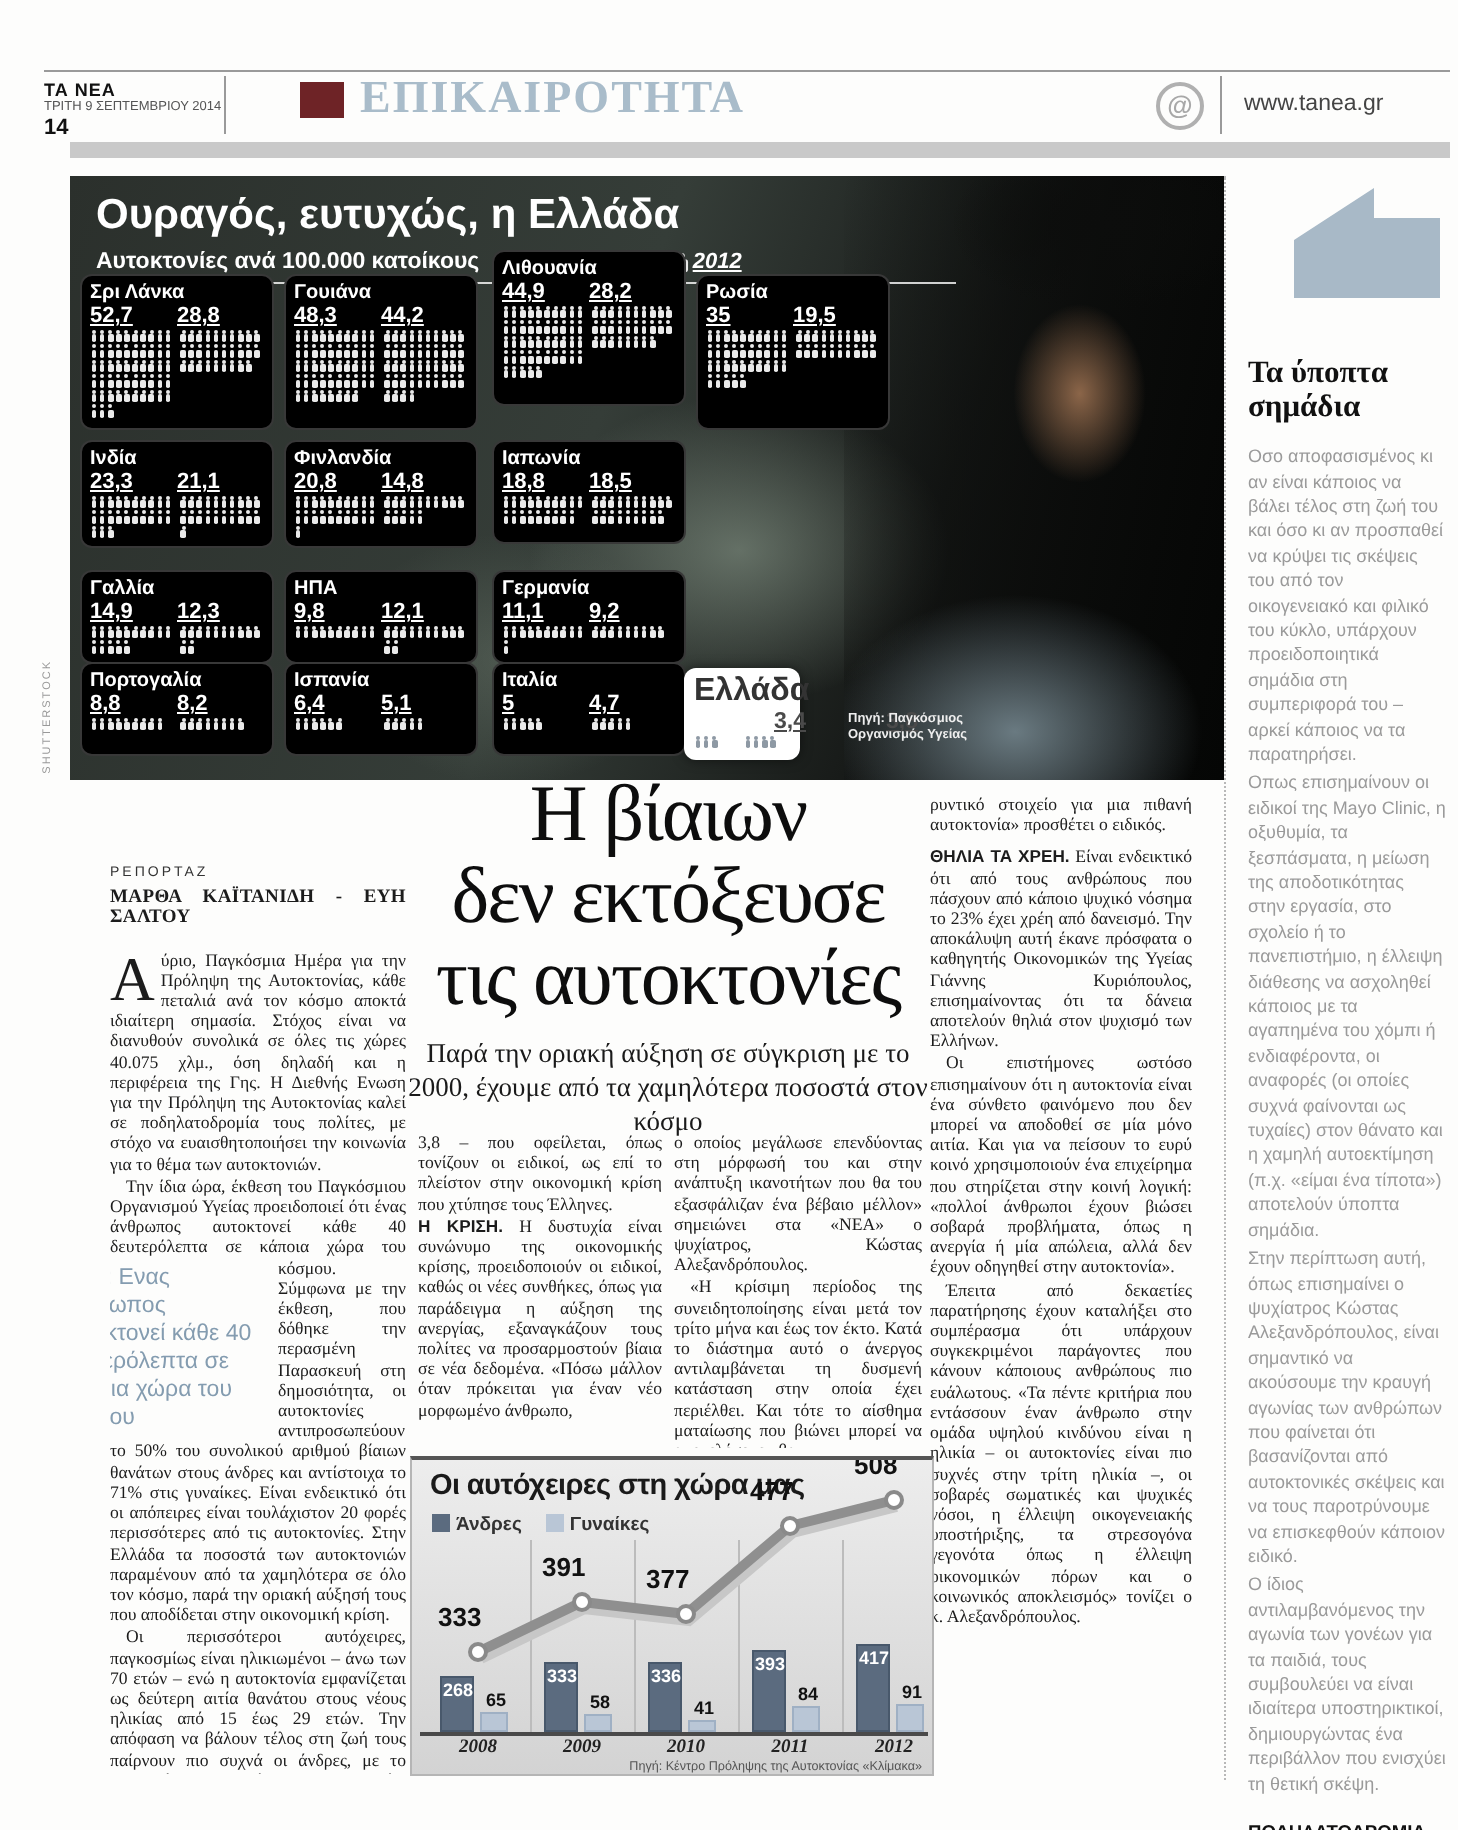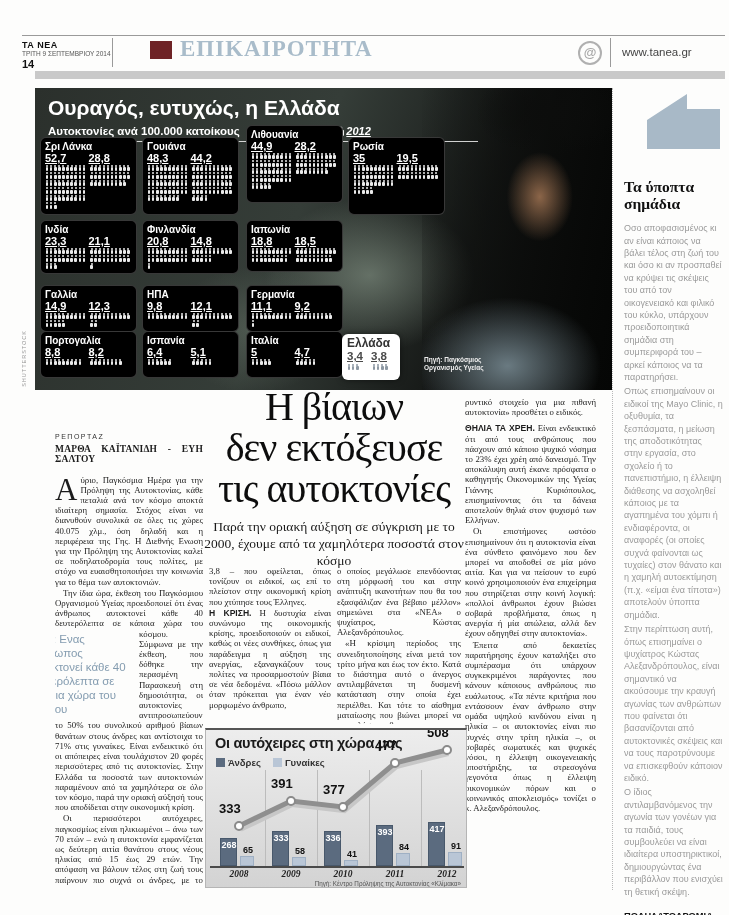--- a/index.html
+++ b/index.html
@@ -42,23 +42,23 @@
   .pico.big{transform:scale(1.6);transform-origin:bottom;}
   .cbox{position:absolute;width:97px;background:#000;border:1px solid rgba(255,255,255,.22);border-radius:6px;
         padding:3px 4px;box-sizing:border-box;}
   .cname{font-size:10px;font-weight:bold;line-height:1.1;}
   .cvals{display:flex;font-size:11px;font-weight:bold;line-height:1.15;}
   .cvals span{width:44px;text-decoration:underline;}
   .cicons{display:flex;gap:2px;}
   .pgrid{width:44px;line-height:0;}
   #gr-box{position:absolute;left:307px;top:246px;width:58px;height:46px;background:#fff;border-radius:6px;
           padding:3px 5px;box-sizing:border-box;color:#333;box-shadow:0 0 6px rgba(0,0,0,.5);}
-  #gr-box .cname{font-size:12px;}
+  #gr-box .cname{font-size:16px;}
   #gr-box .cvals{color:#4a4a4a;font-size:11.5px;}
-  #gr-box .cvals span{width:24px;}
+  #gr-box .cvals span{width:24px;margin-left:40px;}
   #gr-box .pico{color:#8e99a4;}
   #gr-box .pgrid{width:24px;}
   #ig-source{position:absolute;left:389px;top:268px;width:90px;font-size:6.5px;line-height:1.25;color:#eee;font-weight:bold;}
   #photo-credit{position:absolute;left:21px;top:330px;writing-mode:vertical-rl;transform:rotate(180deg);
                 font-size:5.5px;letter-spacing:1px;color:#999;}
   
   #headline-block{position:absolute;left:203px;top:386px;width:262px;text-align:center;}
   #headline{font-family:"Liberation Serif",serif;font-size:40px;line-height:41px;color:#0d0d0d;letter-spacing:-1px;}
   #subhead{margin-top:9px;font-family:"Liberation Serif",serif;font-size:13.5px;line-height:17px;color:#1a1a1a;}
   

